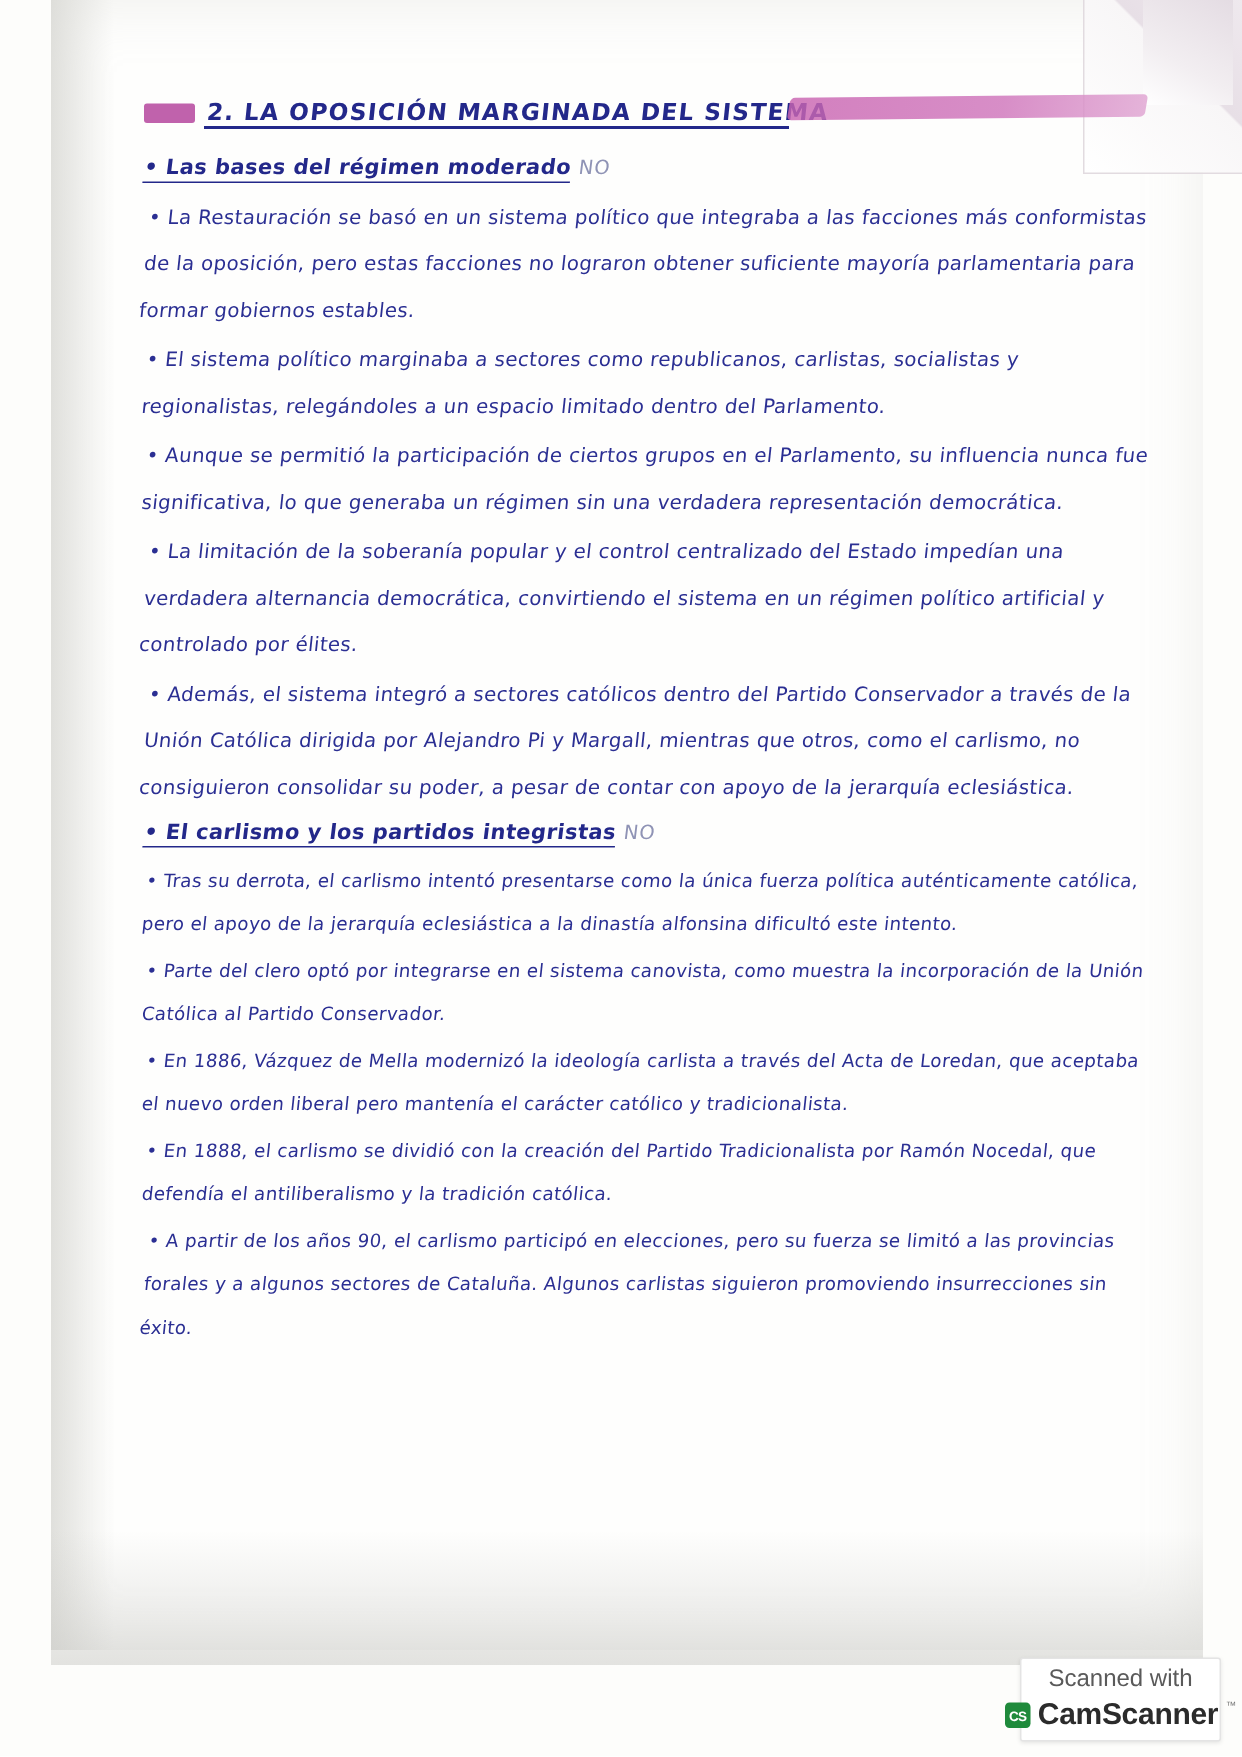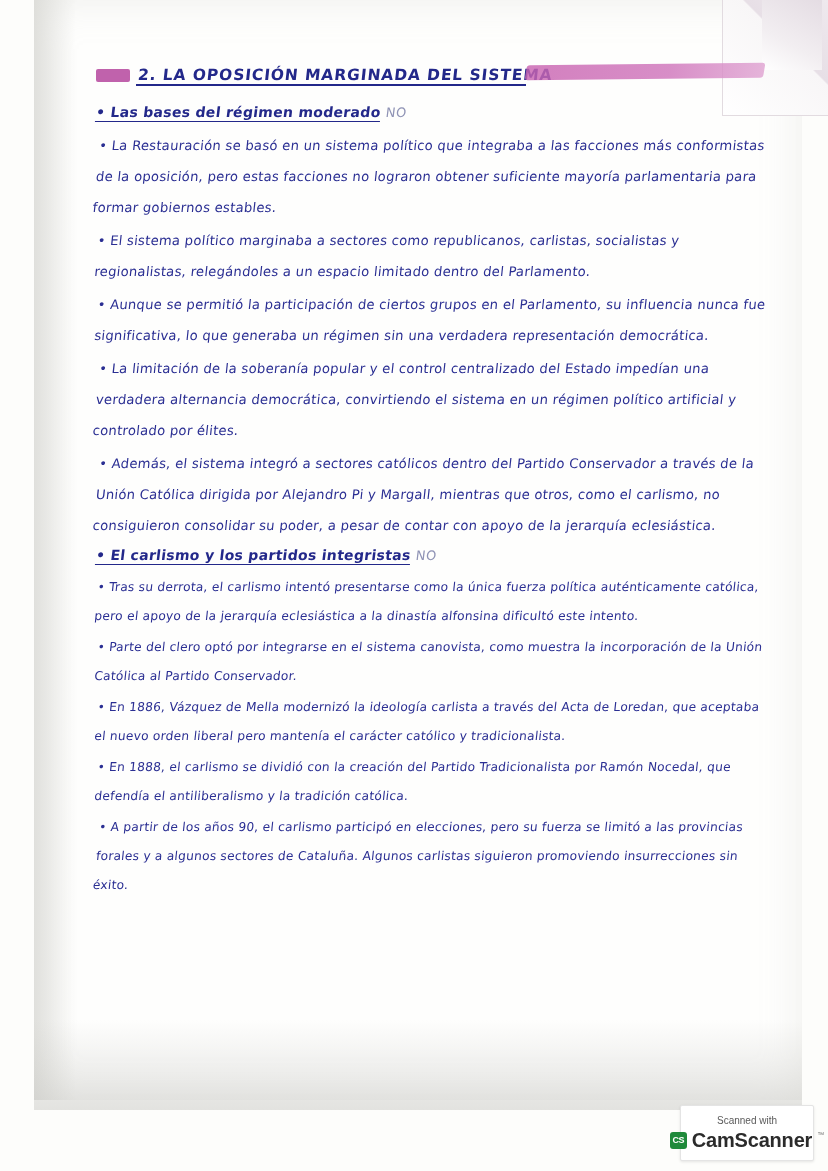--- a/index.html
+++ b/index.html
@@ -160,21 +160,21 @@
     border: 1px solid #e4e4e4;
     box-shadow: 0 1px 3px rgba(0,0,0,0.10);
     border-radius: 2px;
     display: flex;
     flex-direction: column;
     align-items: center;
     justify-content: center;
     font-family: "Liberation Sans", sans-serif;
   }
   .cam .scanned {
-    font-size: 10px;
+    font-size: 16px;
     color: #5a5a5a;
     margin-bottom: 3px;
   }
   .cam .brandrow {
     display: flex;
     align-items: center;
     gap: 5px;
   }
   .cam .cs-badge {
     width: 17px; height: 17px;

